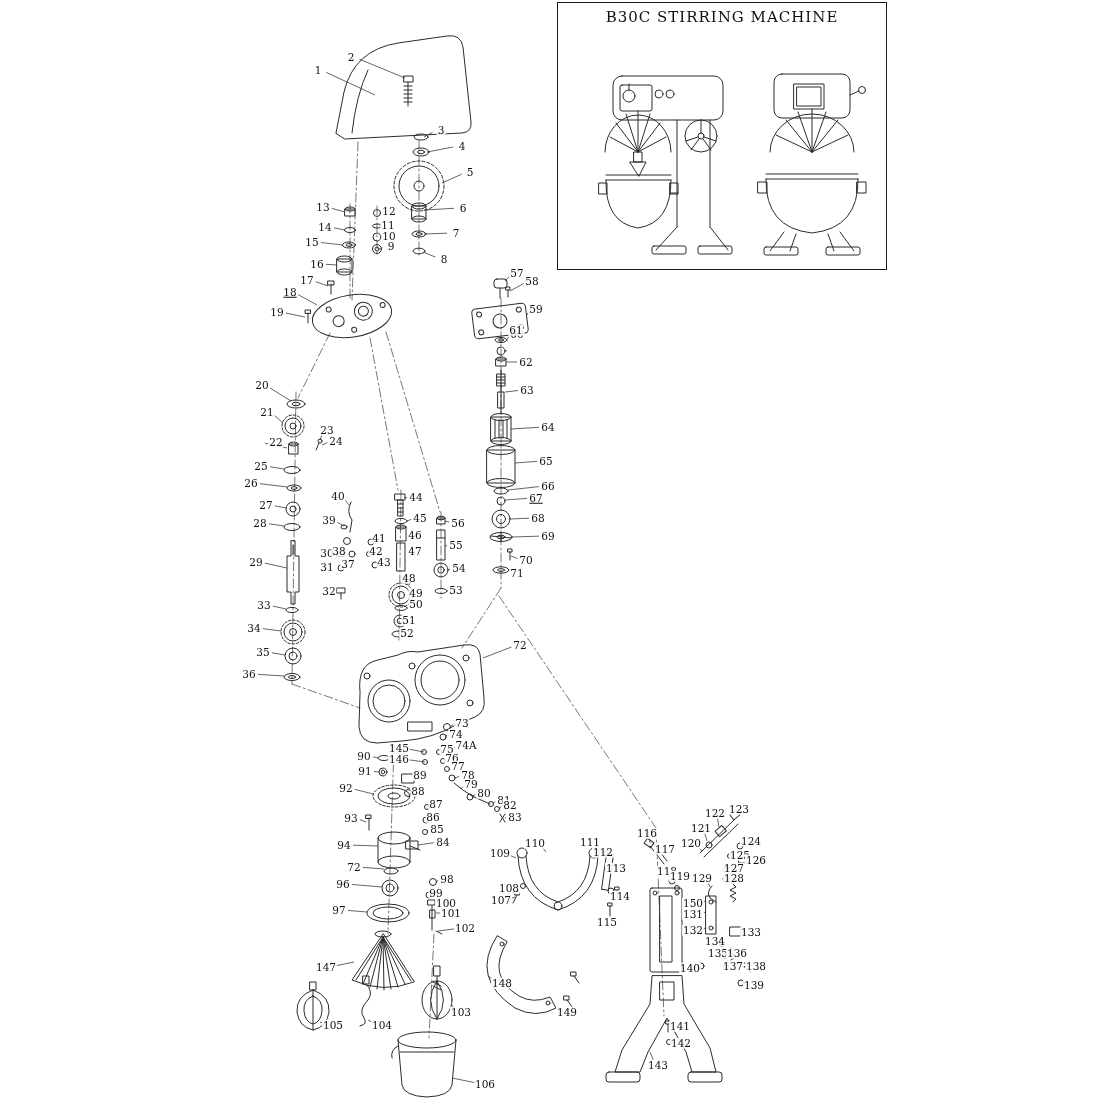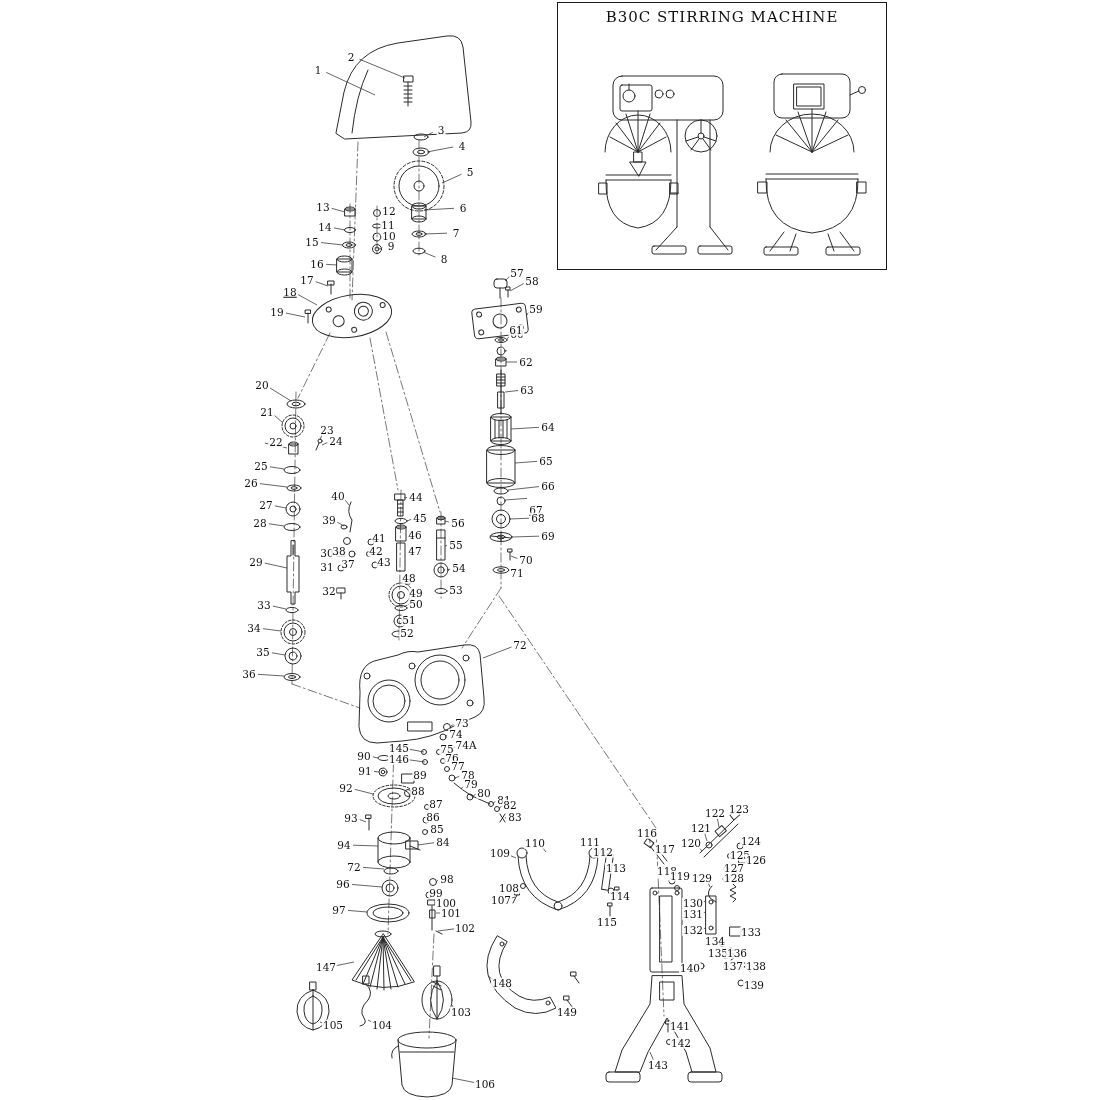--- a/index.html
+++ b/index.html
@@ -529,21 +529,21 @@
       <span class="part-label" style="left: 517px; top: 273px;">57</span>
       <span class="part-label" style="left: 532px; top: 281px;">58</span>
       <span class="part-label" style="left: 536px; top: 309px;">59</span>
       <span class="part-label" style="left: 517px; top: 334px;">60</span>
       <span class="part-label" style="left: 516px; top: 330px;">61</span>
       <span class="part-label" style="left: 526px; top: 362px;">62</span>
       <span class="part-label" style="left: 527px; top: 390px;">63</span>
       <span class="part-label" style="left: 548px; top: 427px;">64</span>
       <span class="part-label" style="left: 546px; top: 461px;">65</span>
       <span class="part-label" style="left: 548px; top: 486px;">66</span>
-      <span class="part-label" style="left: 536px; top: 510px; text-decoration: underline;">67</span>
+      <span class="part-label" style="left: 536px; top: 498px; text-decoration: underline;">67</span>
       <span class="part-label" style="left: 538px; top: 518px;">68</span>
       <span class="part-label" style="left: 548px; top: 536px;">69</span>
       <span class="part-label" style="left: 526px; top: 560px;">70</span>
       <span class="part-label" style="left: 517px; top: 573px;">71</span>
       <span class="part-label" style="left: 520px; top: 645px;">72</span>
       <span class="part-label" style="left: 462px; top: 723px;">73</span>
       <span class="part-label" style="left: 456px; top: 734px;">74</span>
       <span class="part-label" style="left: 466px; top: 745px;">74A</span>
       <span class="part-label" style="left: 447px; top: 749px;">75</span>
       <span class="part-label" style="left: 452px; top: 758px;">76</span>
@@ -593,21 +593,21 @@
       <span class="part-label" style="left: 691px; top: 843px;">120</span>
       <span class="part-label" style="left: 701px; top: 828px;">121</span>
       <span class="part-label" style="left: 715px; top: 813px;">122</span>
       <span class="part-label" style="left: 739px; top: 809px;">123</span>
       <span class="part-label" style="left: 751px; top: 841px;">124</span>
       <span class="part-label" style="left: 740px; top: 855px;">125</span>
       <span class="part-label" style="left: 756px; top: 860px;">126</span>
       <span class="part-label" style="left: 734px; top: 868px;">127</span>
       <span class="part-label" style="left: 734px; top: 878px;">128</span>
       <span class="part-label" style="left: 702px; top: 878px;">129</span>
-      <span class="part-label" style="left: 693px; top: 903px;">130</span>
+      <span class="part-label" style="left: 693px; top: 903px;">150</span>
       <span class="part-label" style="left: 693px; top: 914px;">131</span>
       <span class="part-label" style="left: 693px; top: 930px;">132</span>
       <span class="part-label" style="left: 751px; top: 932px;">133</span>
       <span class="part-label" style="left: 715px; top: 941px;">134</span>
       <span class="part-label" style="left: 718px; top: 953px;">135</span>
       <span class="part-label" style="left: 737px; top: 953px;">136</span>
       <span class="part-label" style="left: 733px; top: 966px;">137</span>
       <span class="part-label" style="left: 756px; top: 966px;">138</span>
       <span class="part-label" style="left: 754px; top: 985px;">139</span>
       <span class="part-label" style="left: 690px; top: 968px;">140</span>

